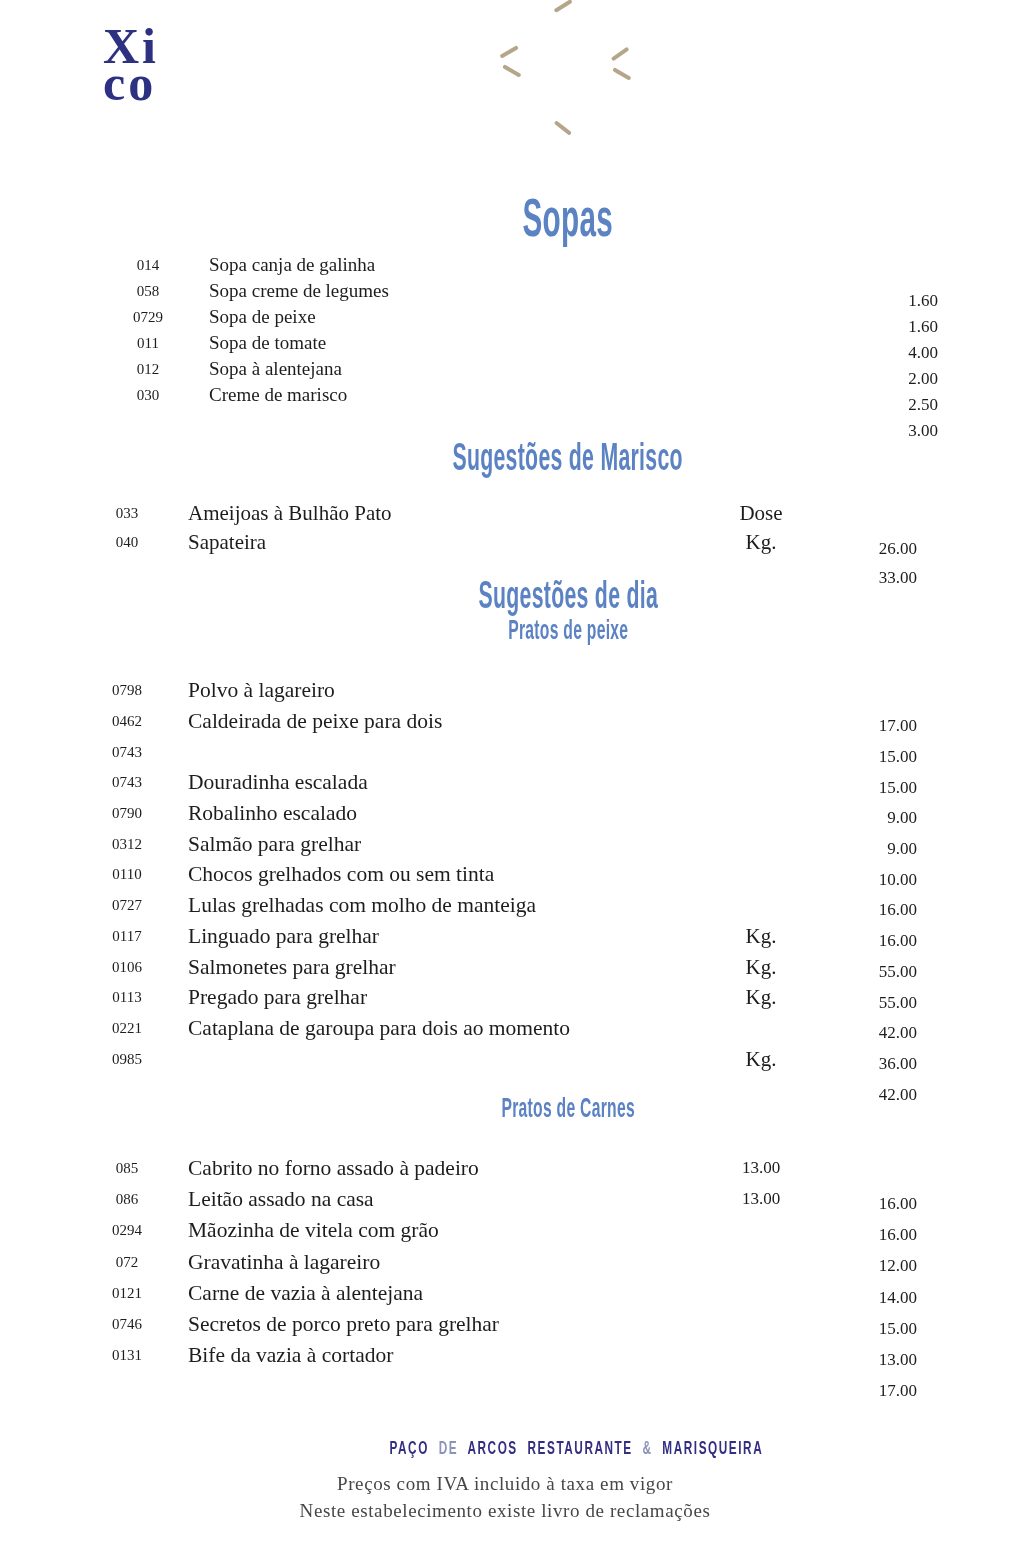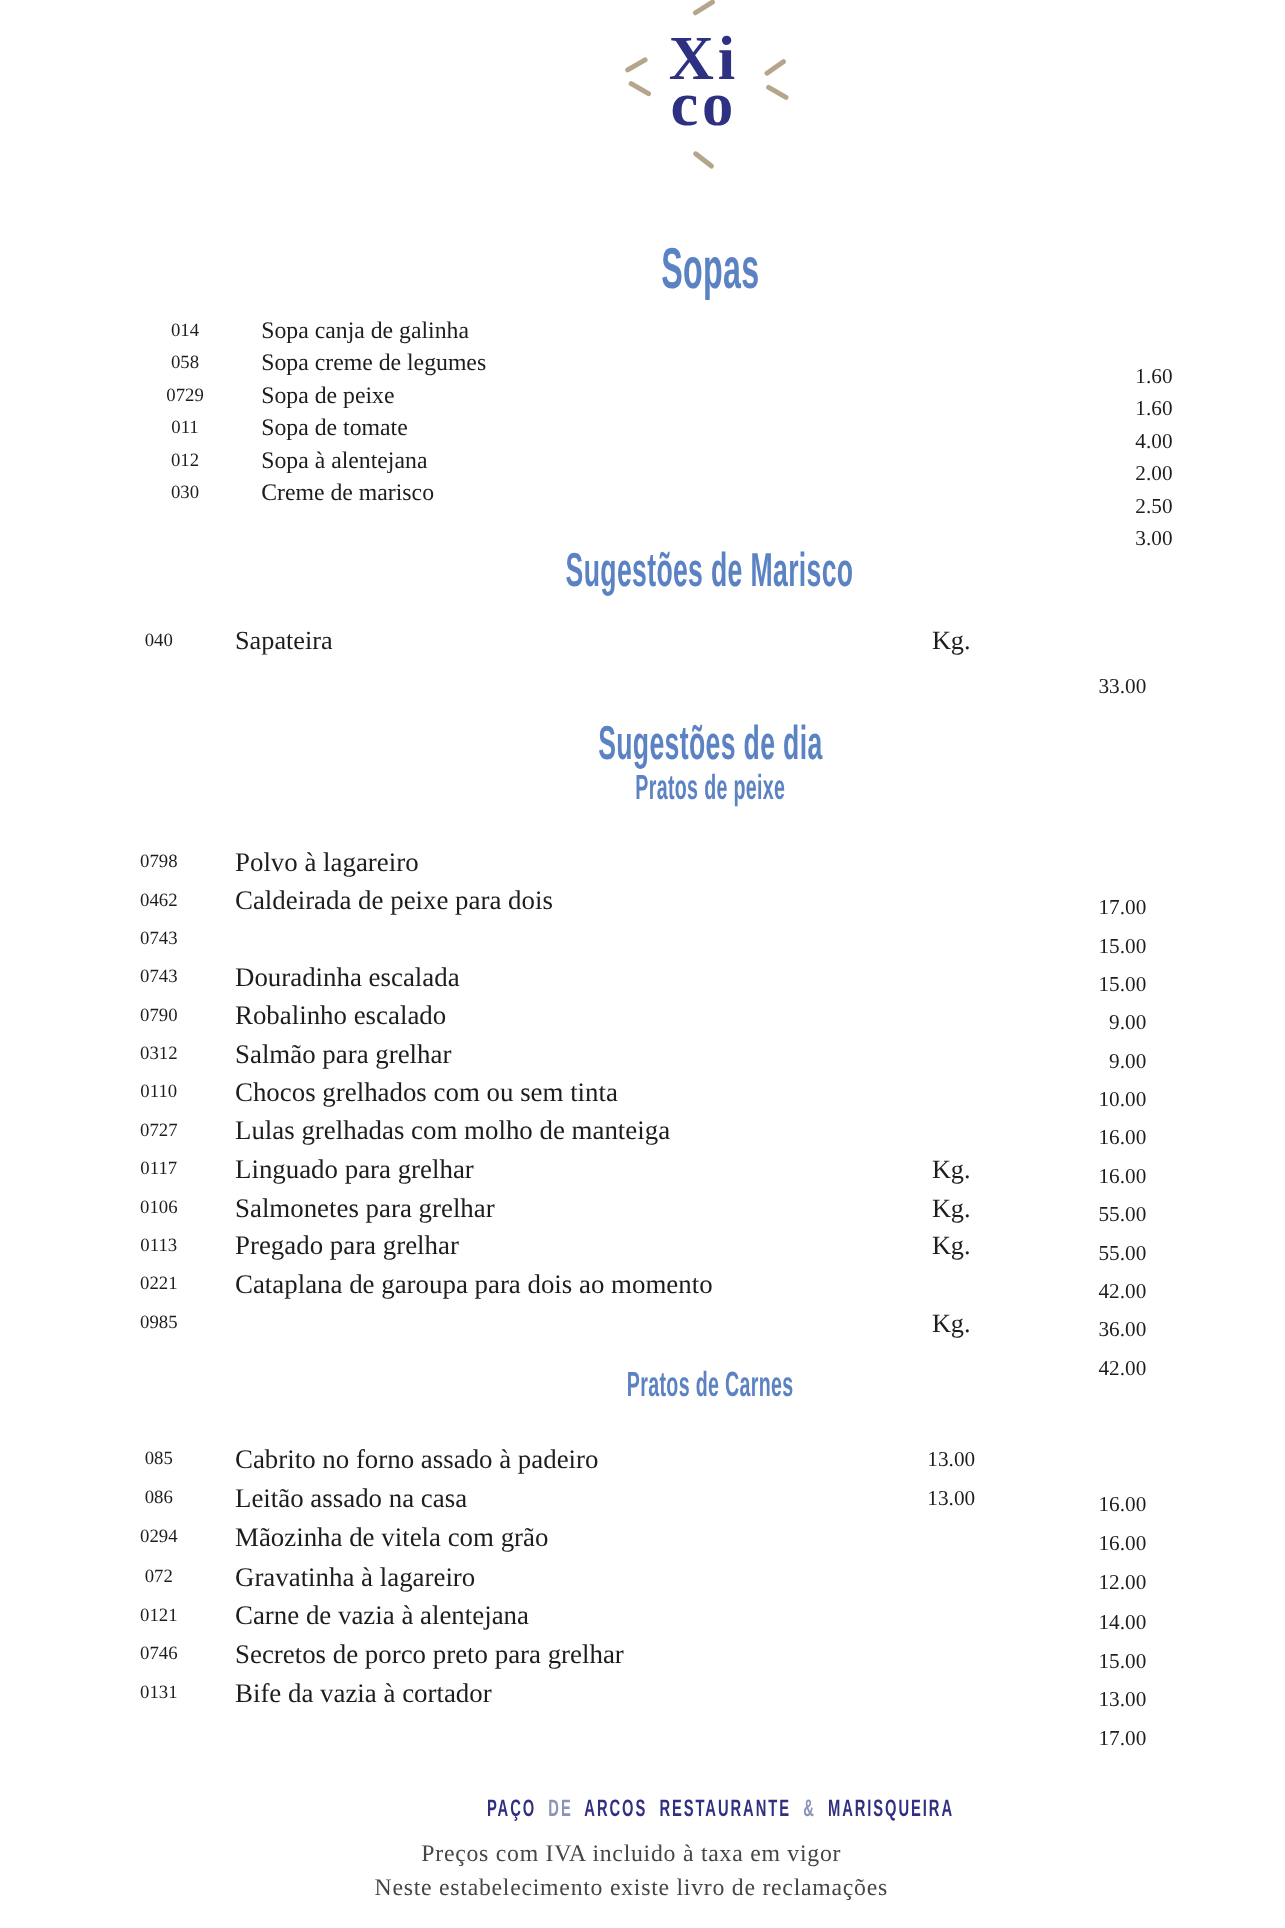--- a/index.html
+++ b/index.html
@@ -8,30 +8,30 @@
 
   
   .dash{position:absolute;width:20px;height:3.5px;background:var(--dash-tan,#b5a68b);border-radius:2px;}
   .d1{left:553px;top:4px;transform:rotate(-32deg);}
   .d2{left:499px;top:50px;transform:rotate(-30deg);}
   .d3{left:502px;top:69px;transform:rotate(30deg);}
   .d4{left:610px;top:52px;transform:rotate(-35deg);}
   .d5{left:612px;top:72px;transform:rotate(30deg);}
   .d6{left:553px;top:126px;transform:rotate(38deg);}
 
-  .logo-text{position:absolute;top:28px;left:103px;width:920px;text-align:center;
+  .logo-text{position:absolute;top:28px;left:103px;width:920px;text-align:left;
              color:var(--logo-navy,#2e3181);font-family:"Liberation Serif",serif;
              font-weight:bold;font-size:50px;line-height:37px;letter-spacing:3px;}
 
   
   .sec-title{position:absolute;left:108px;width:920px;text-align:center;white-space:nowrap;
              color:var(--header-blue,#5b82c3);font-family:"Liberation Sans",sans-serif;
              font-weight:bold;line-height:1.1;}
   .sec-title .cond{display:inline-block;transform:scaleX(0.56);letter-spacing:0.5px;}
-  .h-lg{font-size:46px;}
+  .h-lg{font-size:53px;}
   .h-md{font-size:38px;}
   .h-sm{font-size:28px;}
   #t-sopas{top:189px;}
   #t-marisco{top:437px;}
   #t-dia{top:575px;}
   #st-dia{top:615px;}
   #t-carnes{top:1093px;}
 
   
   .rows{position:absolute;left:0;width:1028px;}
@@ -111,20 +111,26 @@
         <div class="row">
           <span class="code">030</span>
           <span class="name">Creme de marisco</span>
           <span class="unit"></span>
           <span class="price">3.00</span>
         </div>
       </div>
       <div class="sec-title h-md" id="t-marisco"><span class="cond">Sugestões de Marisco</span></div>
       <div class="rows" id="r-marisco">
         <div class="row">
+          <span class="code">033</span>
+          <span class="name">Ameijoas à Bulhão Pato</span>
+          <span class="unit">Dose</span>
+          <span class="price">26.00</span>
+        </div>
+        <div class="row">
           <span class="code">040</span>
           <span class="name">Sapateira</span>
           <span class="unit">Kg.</span>
           <span class="price">33.00</span>
         </div>
       </div>
       <div class="sec-title h-md" id="t-dia"><span class="cond">Sugestões de dia</span></div>
       <div class="sec-title h-sm" id="st-dia"><span class="cond">Pratos de peixe</span></div>
       <div class="rows" id="r-dia">
         <div class="row">

